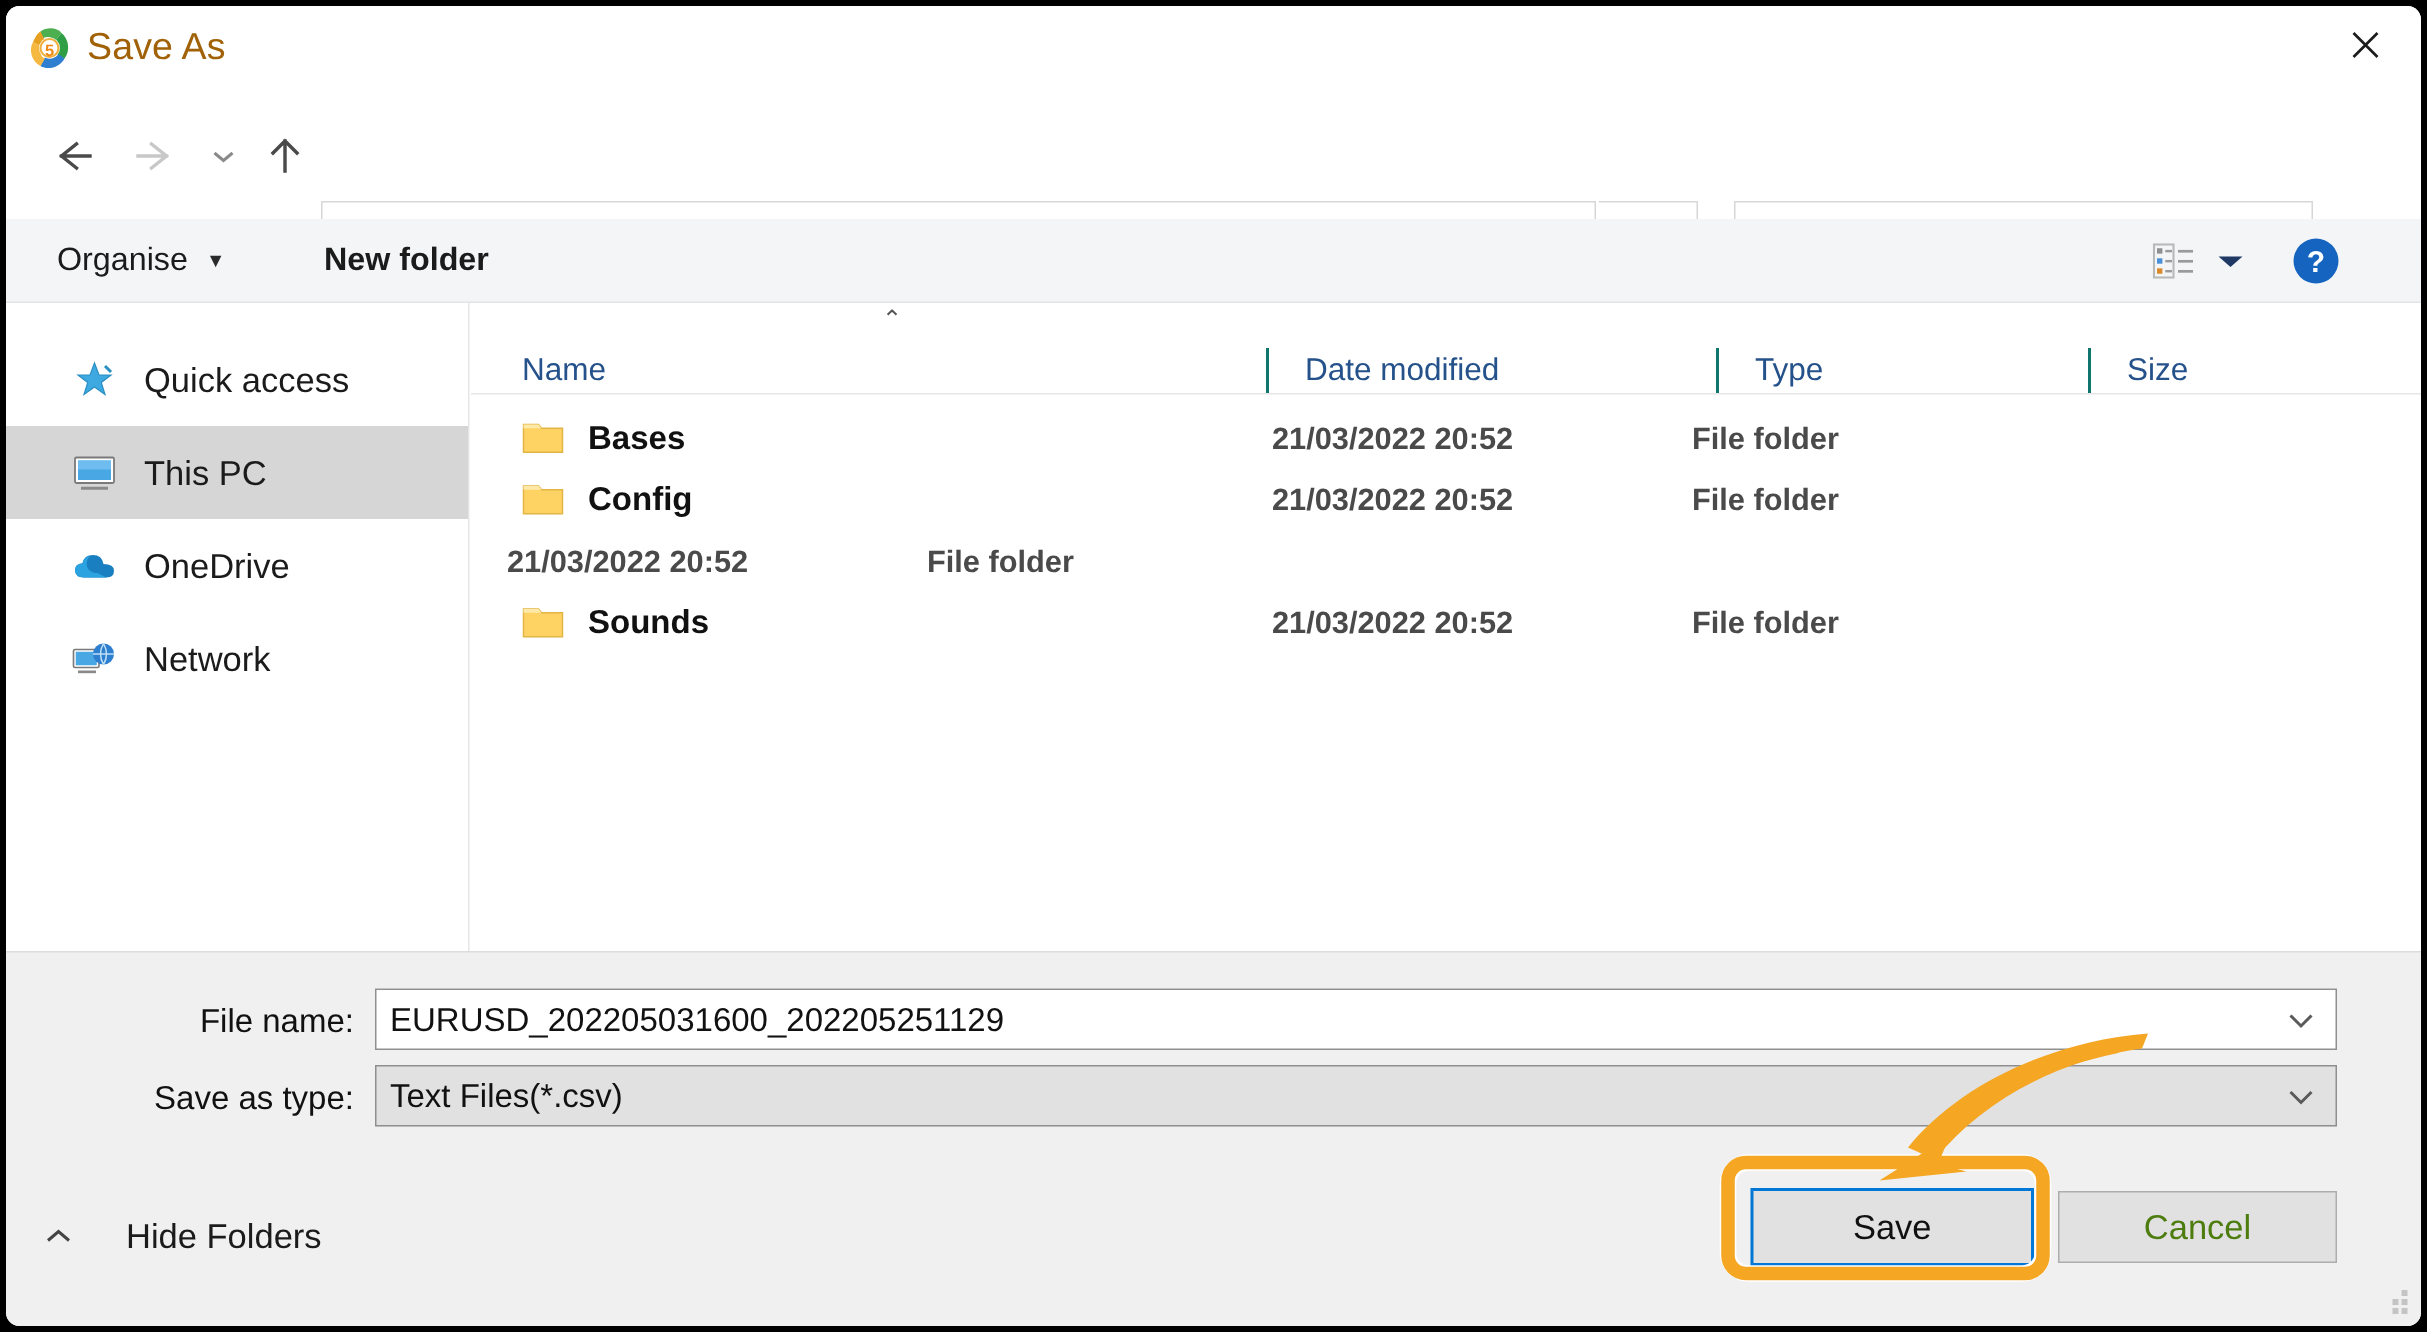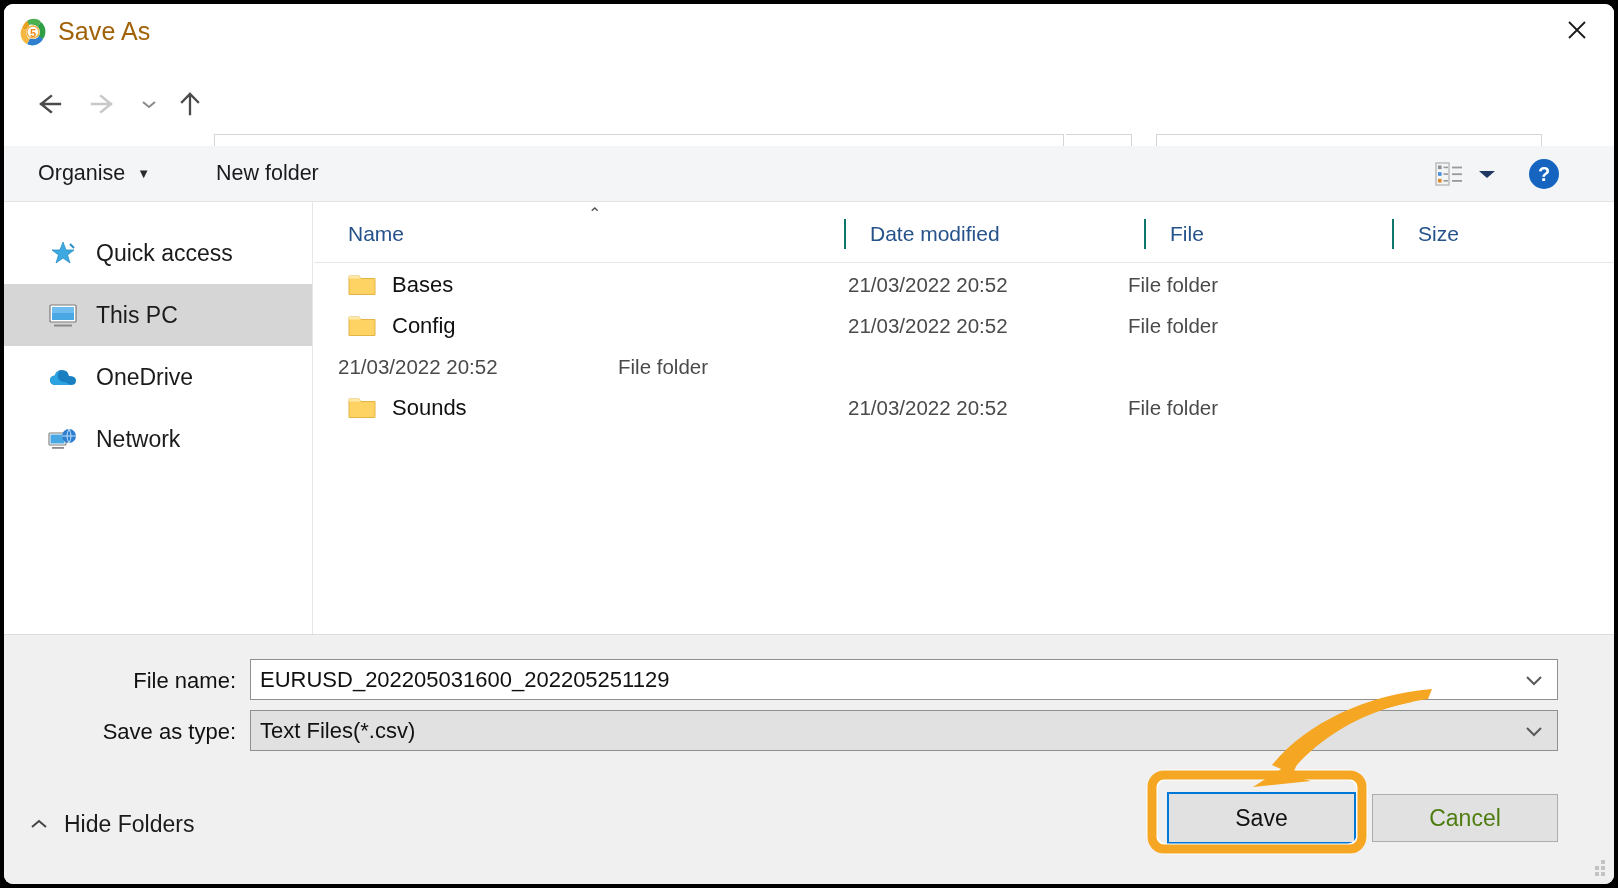--- a/index.html
+++ b/index.html
@@ -187,21 +187,21 @@
     color: #1b1b1b;
     cursor: default;
     white-space: nowrap;
   }
   #tb-organise { left: 34px; }
   #tb-organise .caret {
     margin-left: 12px;
     font-size: 13px;
     color: #2a2a2a;
   }
-  #tb-newfolder { left: 212px; }
+  #tb-newfolder { left: 212px; font-weight: bold; }
   #tb-viewicon {
     position: absolute;
     right: 146px; top: 0;
     height: 55px;
     display: flex;
     align-items: center;
     cursor: default;
   }
   #tb-viewcaret {
     position: absolute;
@@ -275,21 +275,21 @@
     font-size: 16px;
     line-height: 1;
     user-select: none;
   }
   #col-header {
     position: absolute;
     left: 0; top: 17px;
     width: 100%;
     height: 44px;
     display: flex;
-    align-items: flex-start;
+    align-items: flex-end;
     border-bottom: 1px solid #e6e6e6;
     box-sizing: border-box;
   }
   .col {
     font-size: 21px;
     color: #25528a;
     box-sizing: border-box;
     padding-left: 24px;
     height: 30px;
     display: flex;
@@ -302,22 +302,23 @@
   .col-date { width: 280px; }
   .col-type { width: 228px; }
   .col-size { width: 190px; }
 
   .file-row {
     position: absolute;
     left: 0;
     width: 100%;
     height: 41px;
     display: flex;
-    align-items: center;
-    cursor: default;
+    align-items: flex-end;
+    cursor: default;
+    font-weight: bold;
   }
   .fr-name {
     width: 510px;
     display: flex;
     align-items: center;
     padding-left: 34px;
     box-sizing: border-box;
     font-size: 22px;
     color: #111111;
     white-space: nowrap;
@@ -415,20 +416,21 @@
     cursor: default;
   }
 
   #hide-folders {
     position: absolute;
     left: 24px; top: 168px;
     height: 42px;
     display: flex;
     align-items: center;
     cursor: default;
+    gap: 20px;
   }
   #hide-folders-caret {
     margin-right: 14px;
     color: #444;
     font-size: 18px;
     line-height: 1;
     display: flex;
     align-items: center;
   }
   #hide-folders-label {
@@ -662,21 +664,21 @@
         <span>Network</span>
       </div>
     </div>
 
     <div id="filelist">
       <div id="sort-caret">⌃</div>
 
       <div id="col-header">
         <div class="col col-name">Name</div>
         <div class="col col-date">Date modified</div>
-        <div class="col col-type">File</div>
+        <div class="col col-type">Type</div>
         <div class="col col-size">Size</div>
       </div>
 
       <div class="file-row" style="top:62px">
         <div class="fr-name">
           <span class="fr-icon">
             <svg width="28" height="24" viewBox="0 0 28 24">
               <path d="M1 3 h10 l2 2.5 h14 v16 h-26 z" fill="#ffd264" stroke="#e2b545" stroke-width="1"></path>
               <path d="M1 3 h10 l2 2.5 h-12 z" fill="#ffe9a8"></path>
             </svg>

